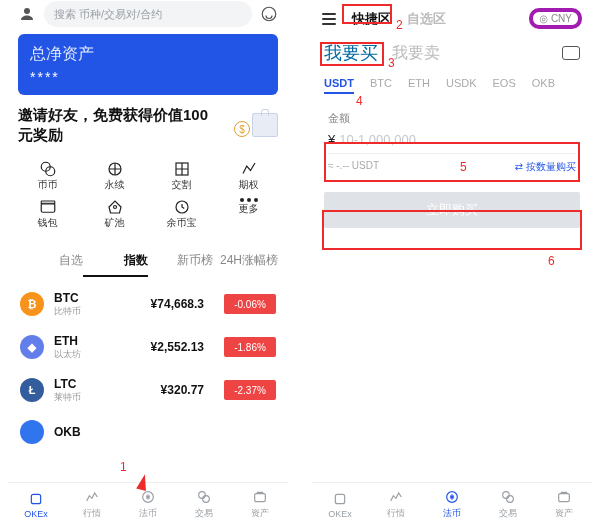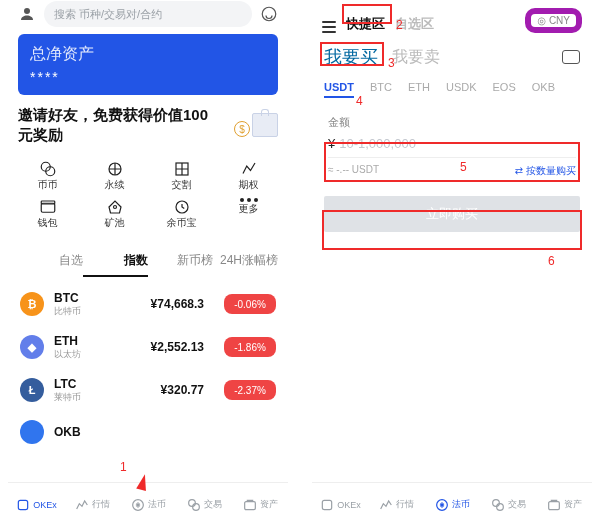--- a/index.html
+++ b/index.html
@@ -29,34 +29,34 @@
 .tabs{display:flex;margin:16px 10px 0;font-size:12px;color:#888}
 .tabs span{flex:1;text-align:right;padding:6px 0}
 .tabs .act{color:#111;font-weight:600;border-bottom:2px solid #111}
 .rows{margin:6px 0}
 .row{display:flex;align-items:center;padding:8px 12px;gap:10px}
 .cic{width:24px;height:24px;border-radius:50%;display:flex;align-items:center;justify-content:center;color:#fff;font-size:11px;font-weight:700}
 .cic.btc{background:#f7931a}.cic.eth{background:#627eea}.cic.ltc{background:#345d9d}.cic.okb{background:#3075ee}
 .sym{font-size:12px;font-weight:600;color:#111}
 .sub{font-size:9px;color:#999}
 .price{margin-left:auto;font-size:12px;color:#111;font-weight:600}
-.chip{margin-left:10px;width:52px;height:20px;border-radius:8px;background:#ef4444;color:#fff;font-size:10px;display:flex;align-items:center;justify-content:center}
+.chip{margin-left:10px;width:52px;height:20px;border-radius:2px;background:#ef4444;color:#fff;font-size:10px;display:flex;align-items:center;justify-content:center}
 
 .bottomnav{position:absolute;bottom:4px;left:0;right:0;height:44px;border-top:1px solid #eee;display:flex;background:#fff}
-.bn{flex:1;display:flex;flex-direction:row;align-items:center;justify-content:center;gap:2px;font-size:9px;color:#9aa0a6}
+.bn{flex:1;display:flex;flex-direction:column;align-items:center;justify-content:center;gap:2px;font-size:9px;color:#9aa0a6}
 .bn.act{color:#2255e6}
 .bn svg{width:16px;height:16px;stroke:currentColor;fill:none;stroke-width:1.8}
 
 
-.rtop{display:flex;align-items:flex-end;padding:8px 10px;gap:10px;font-size:13px}
+.rtop{display:flex;align-items:center;padding:8px 10px;gap:16px;font-size:13px}
 .ham{display:flex;flex-direction:column;gap:3px}
 .ham i{width:14px;height:2px;background:#333;border-radius:1px}
 .zone{font-weight:700;color:#111}
 .zone.dim{color:#bbb;font-weight:700}
-.cny{margin-left:auto;font-size:10px;color:#888;border:6px solid #a21caf;border-radius:10px;padding:1px 6px}
+.cny{margin-left:auto;font-size:10px;color:#888;border:4px solid #a21caf;border-radius:10px;padding:1px 6px}
 .buytabs{display:flex;align-items:center;gap:14px;padding:4px 12px;font-size:18px}
 .buytabs .big{font-weight:400;color:#0369a1}
 .buytabs .dim2{color:#bbb;font-size:16px}
 .camic{margin-left:auto;width:18px;height:14px;border:1.5px solid #555;border-radius:3px}
 .ctabs{display:flex;gap:16px;padding:8px 12px 0;font-size:11px;color:#aaa}
 .ctabs .on{color:#2255e6;font-weight:700;position:relative}
 .ctabs .on::after{content:"";position:absolute;left:0;right:0;bottom:-5px;height:2px;background:#2255e6}
 .amount-area{padding:22px 16px 0}
 .amt-label{font-size:11px;color:#888}
 .amt-input{display:flex;align-items:center;gap:4px;margin-top:6px;border-bottom:1px solid #eee;padding-bottom:6px}

